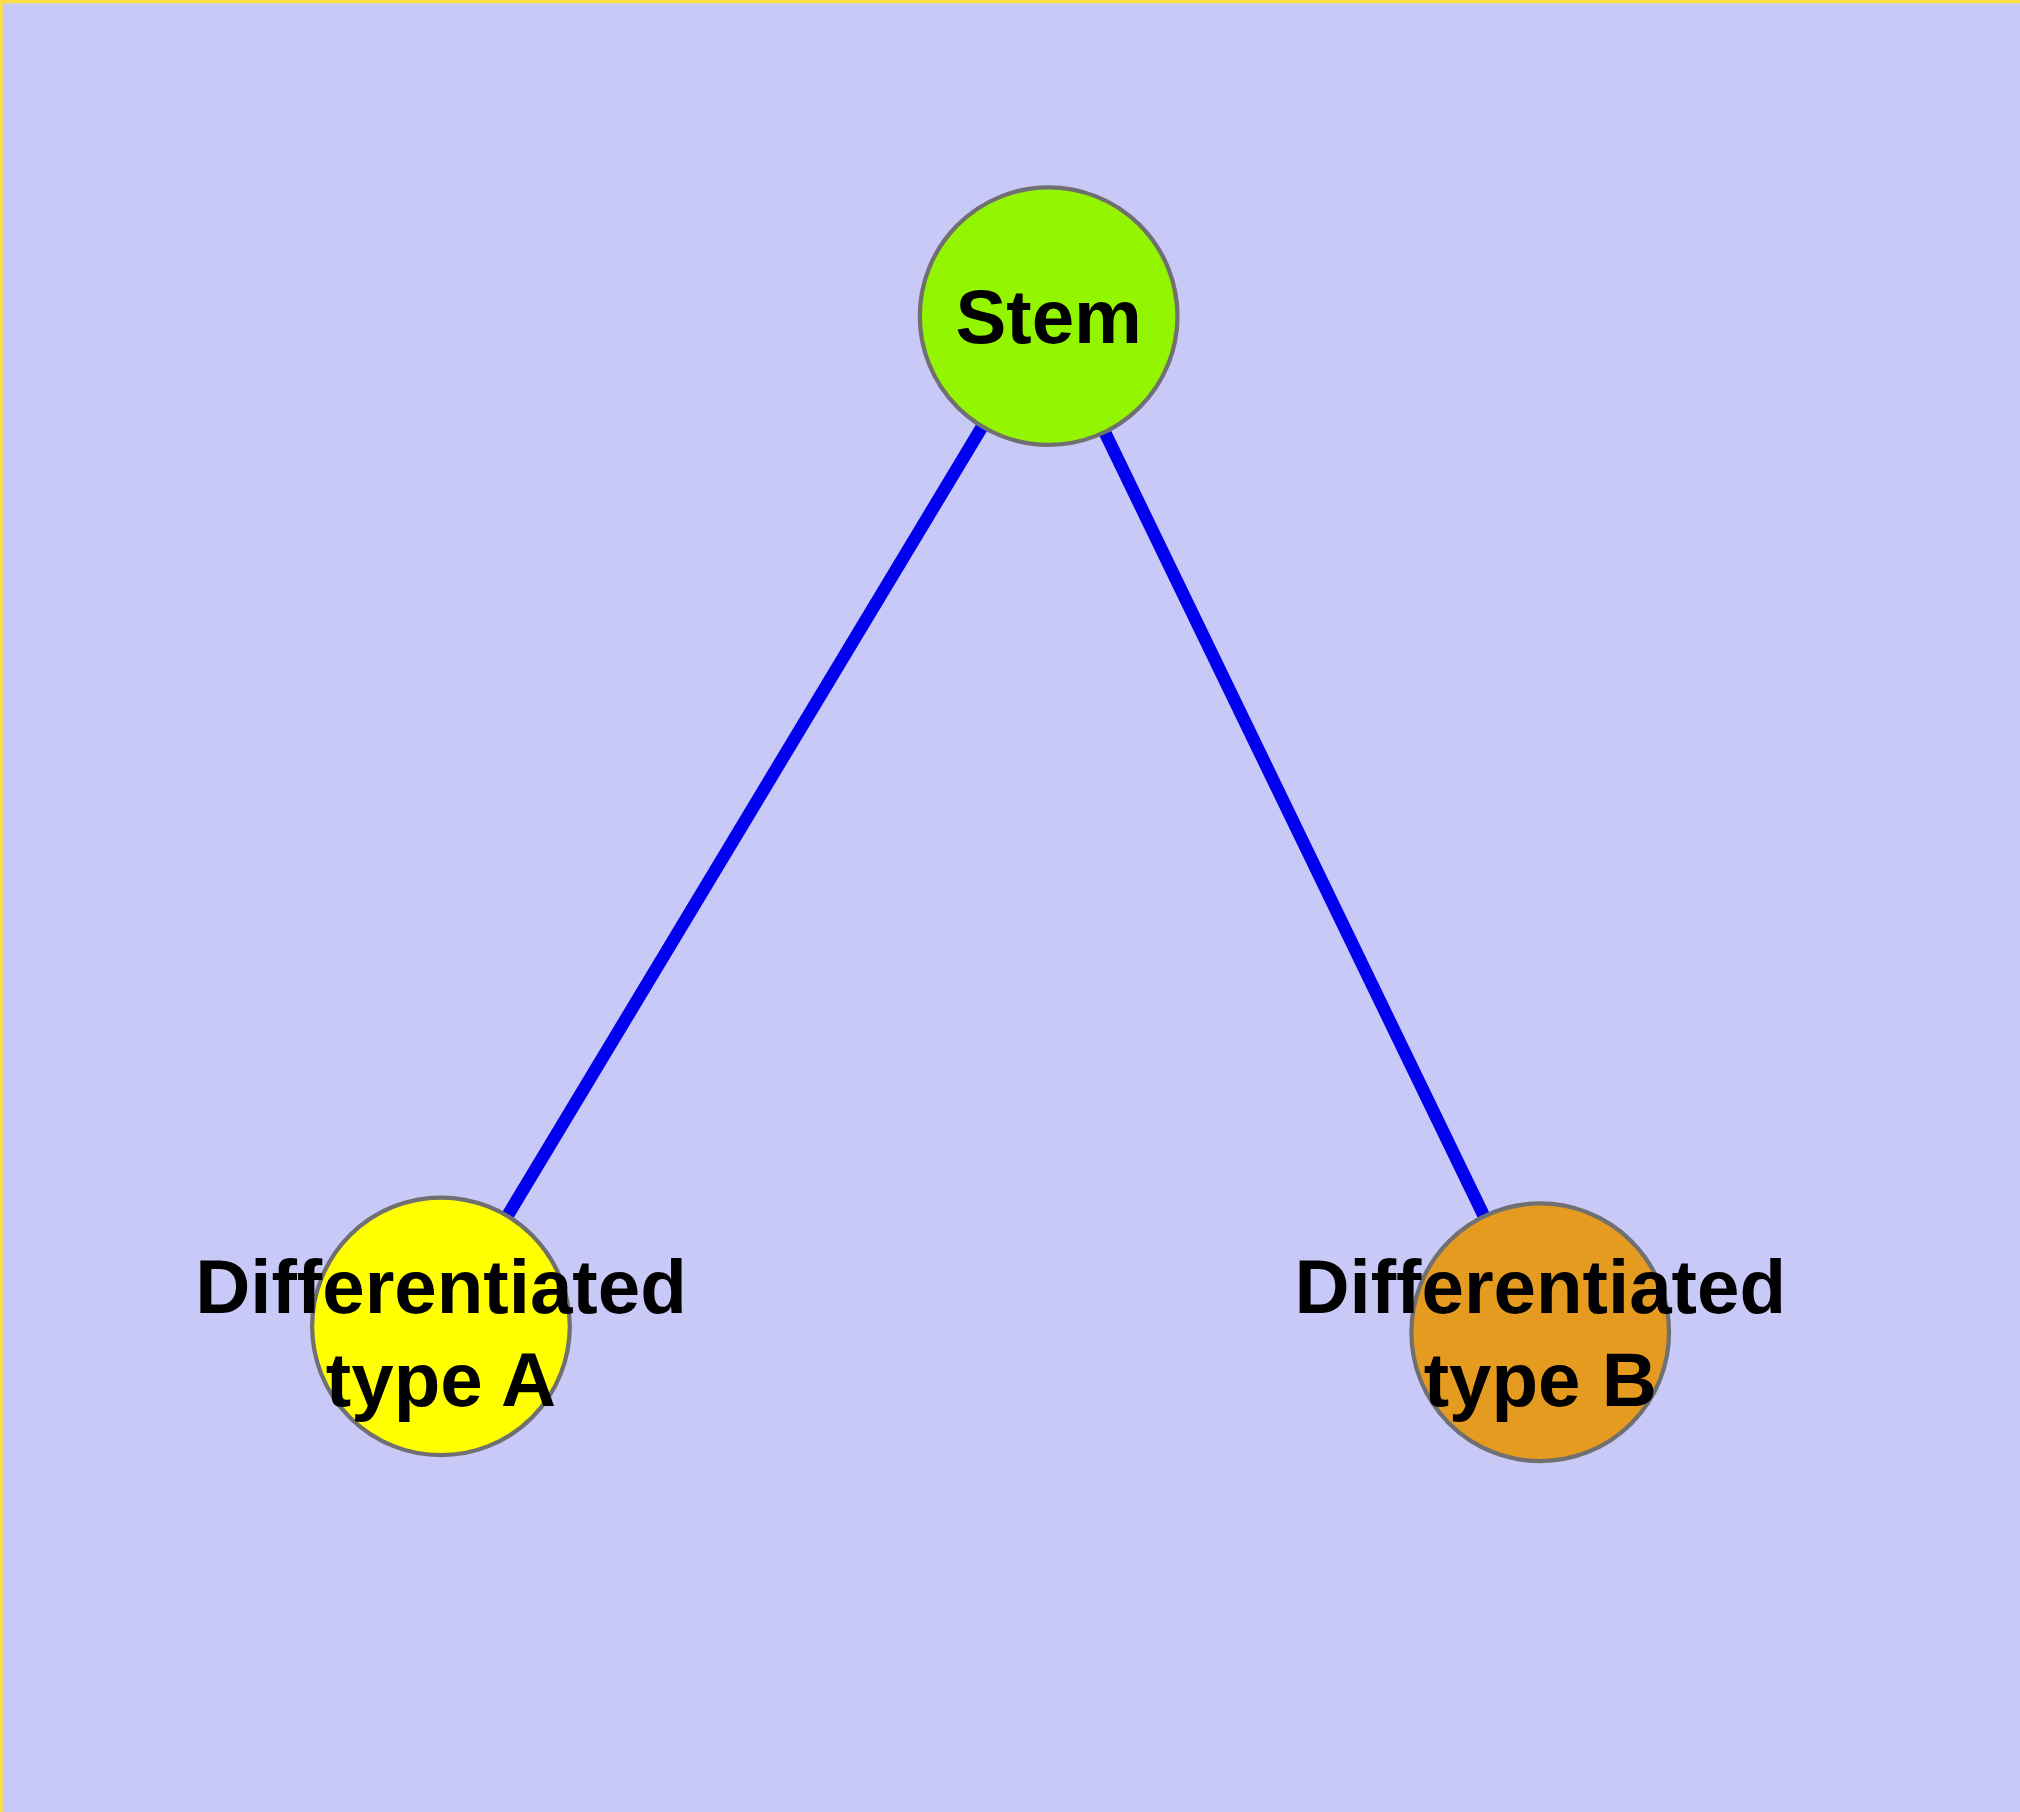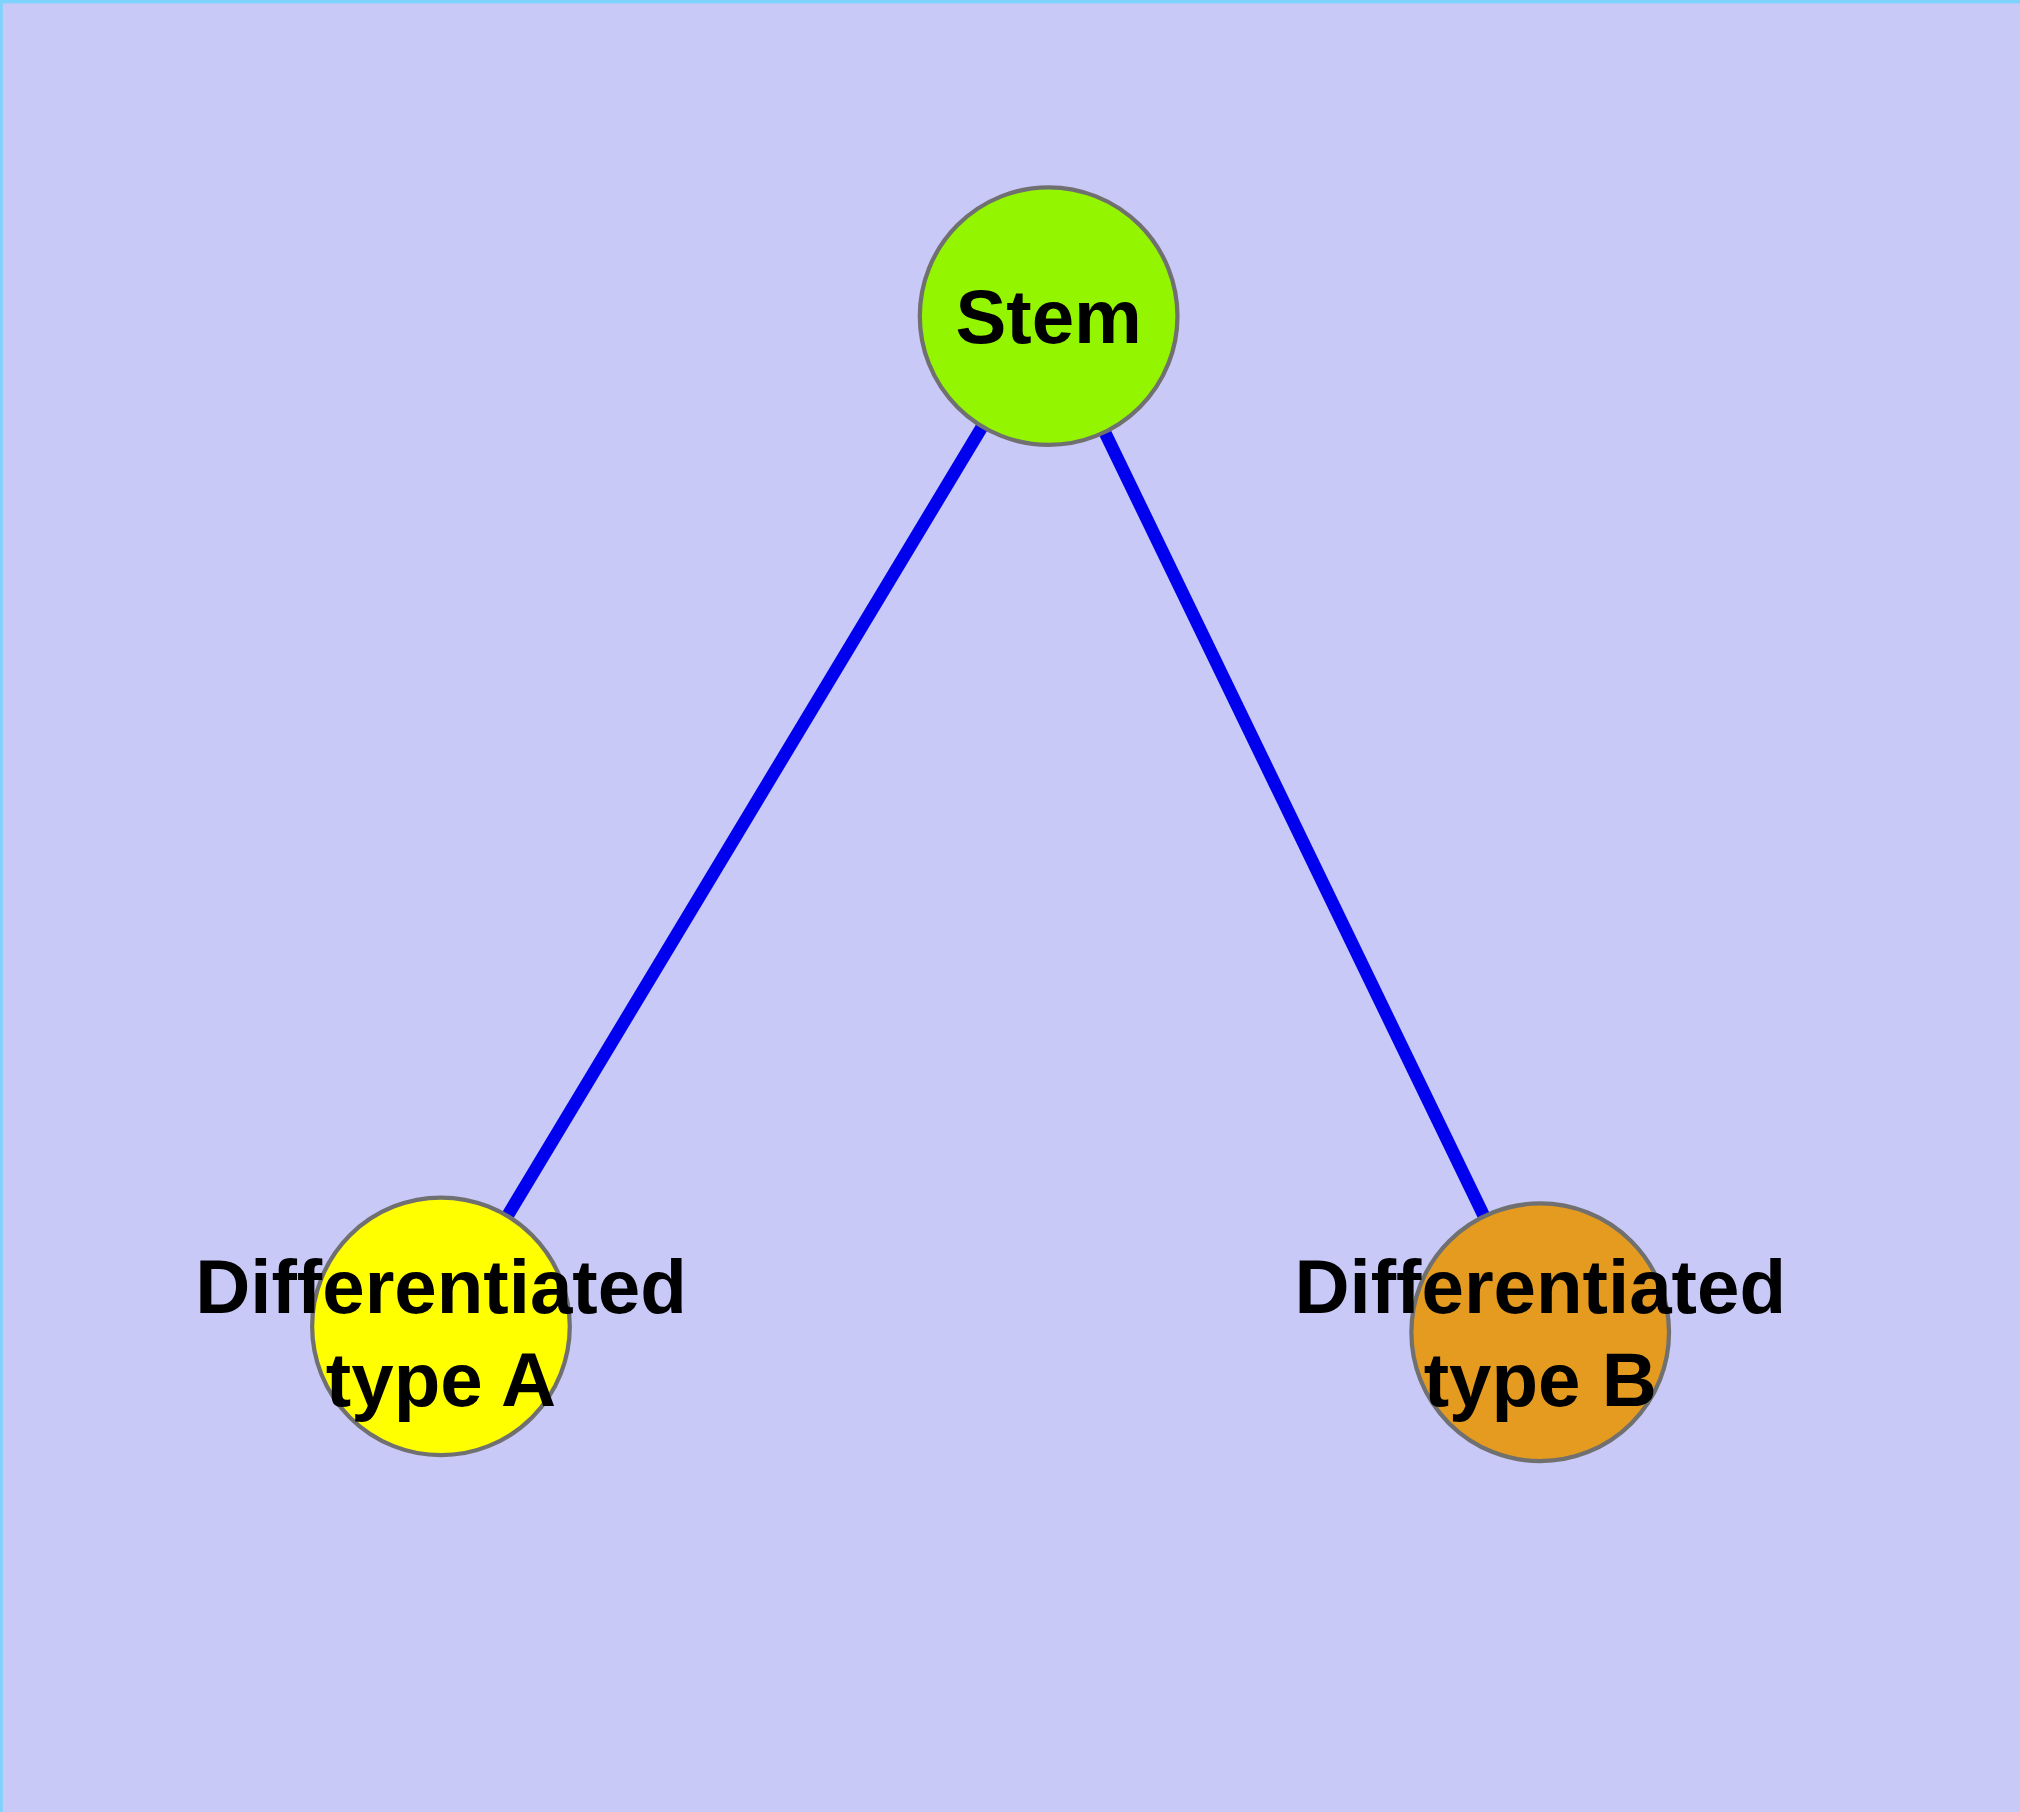--- a/index.html
+++ b/index.html
@@ -5,21 +5,21 @@
   html, body {
     margin: 0;
     padding: 0;
     background: #ffffff;
     font-family: "Liberation Sans", sans-serif;
   }
   .page {
     position: relative;
     width: 2021px;
     height: 1812px;
-    background: #7dd3fc;
+    background: #fde047;
     overflow: hidden;
   }
   .diagram-svg {
     position: absolute;
     left: 0;
     top: 0;
     display: block;
   }
   .edge {
     stroke-width: 15px;

